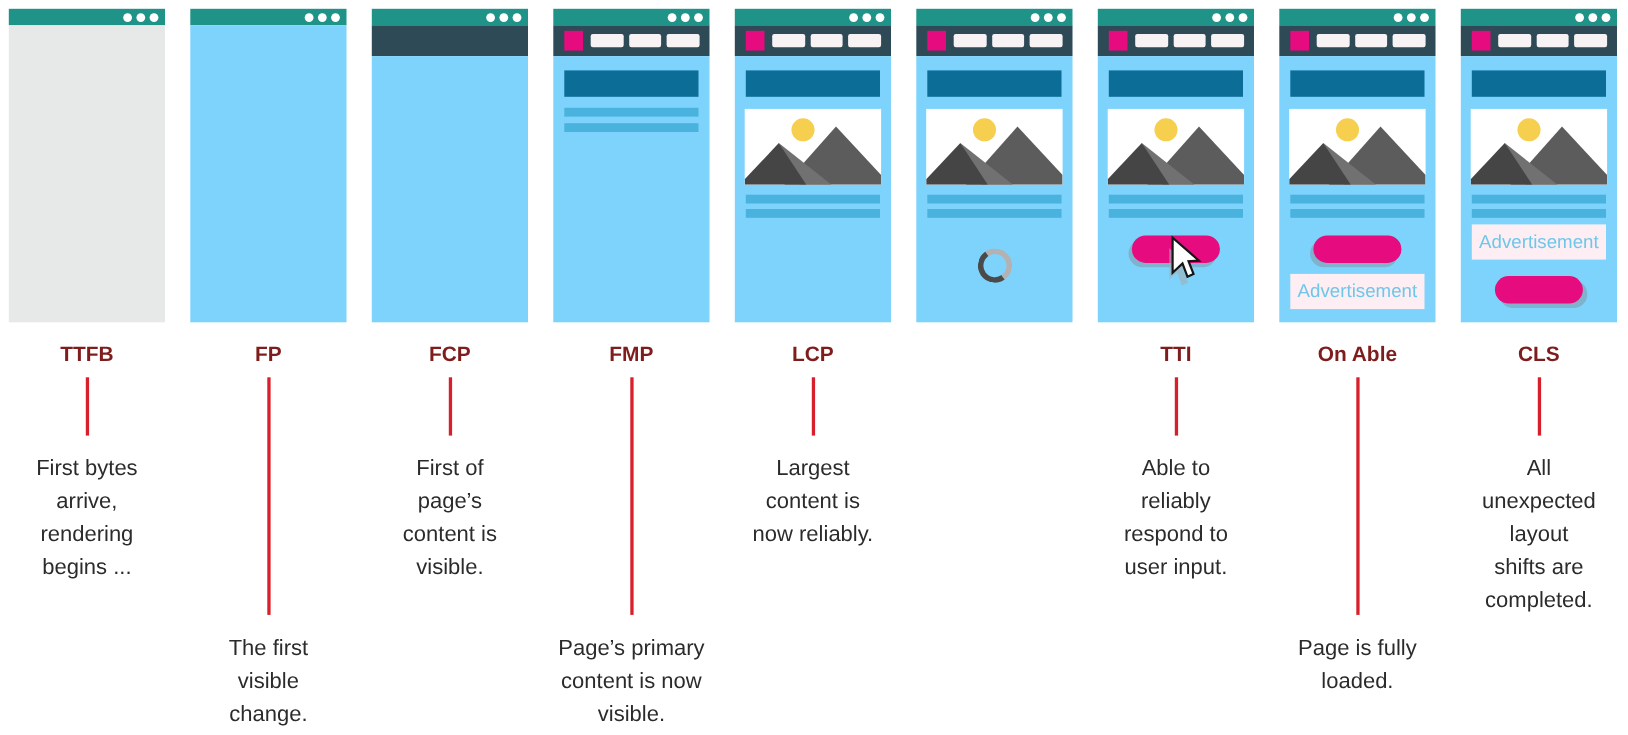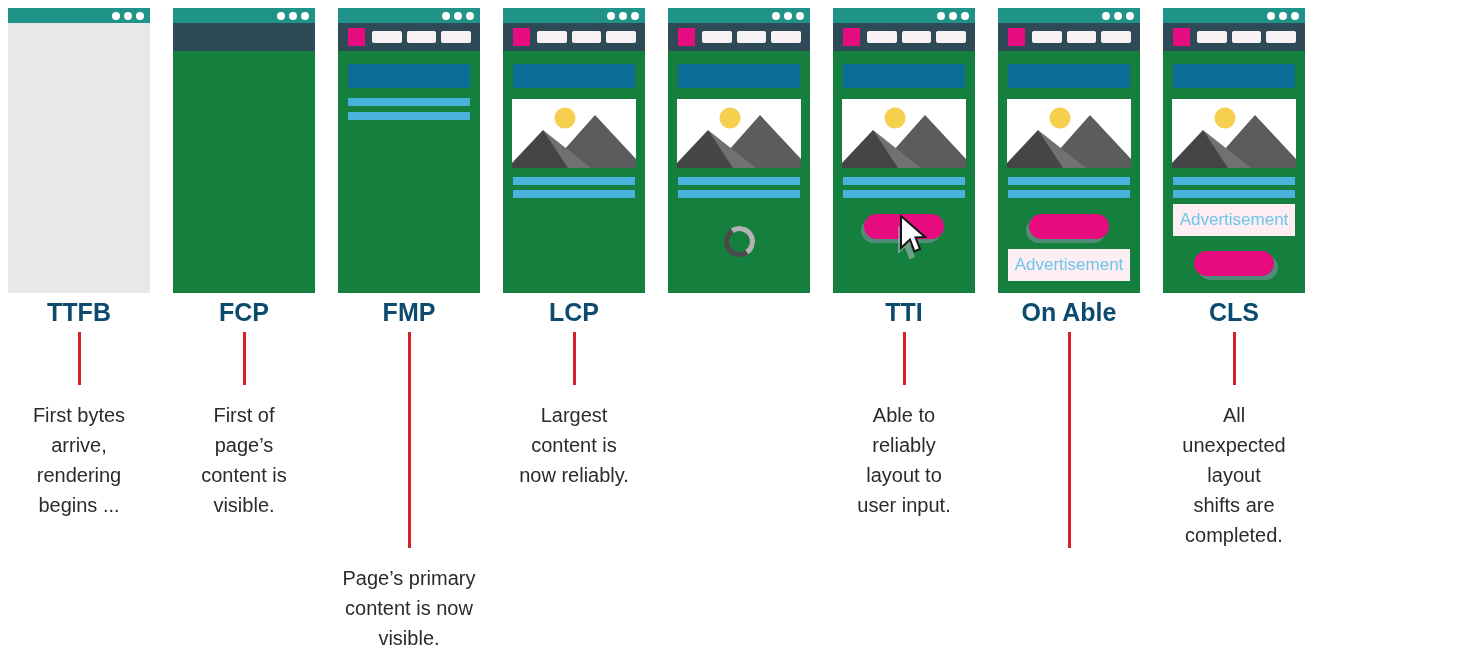--- a/index.html
+++ b/index.html
@@ -11,21 +11,21 @@
   .row { display:flex; gap:23px; padding:8px 8px 0 8px; }
   .col { width:142px; flex:0 0 142px; display:flex; flex-direction:column; align-items:center; }
 
   
   .mockup { width:142px; height:285px; display:flex; flex-direction:column; }
   .titlebar { height:15px; flex:0 0 15px; background:#1f9387; display:flex; align-items:center; justify-content:flex-end; gap:4px; padding-right:6px; }
   .dot { width:8px; height:8px; border-radius:50%; background:#ffffff; }
   .navbar { height:28px; flex:0 0 28px; background:#2d4a56; display:flex; align-items:center; padding:0 4px 0 10px; }
   .logo { width:18px; height:18px; background:#e60b7e; margin-right:7px; }
   .menuitem { width:31px; height:12px; background:#f7f3f4; border-radius:2px; margin-right:5px; }
-  .mbody { flex:1; background:#15803d; display:flex; flex-direction:column; align-items:center; }
+  .mbody { flex:1; background:#7dd3fc; display:flex; flex-direction:column; align-items:center; }
   .mbody.gray { background:#e7e9e9; }
   .heading { width:122px; height:24px; background:#0c6d97; margin-top:13px; }
   .tline { width:122px; height:8px; background:#49b2dd; }
   .mt10 { margin-top:10px; } .mt9 { margin-top:9px; } .mt6 { margin-top:6px; } .mt5 { margin-top:5px; }
   .imgbox { width:124px; height:69px; background:#ffffff; margin-top:11px; }
   .imgbox svg { display:block; }
   .spinner {
     width:31px; height:31px; margin-top:28px; border-radius:50%;
     border:5px solid #b3b1b1; border-bottom-color:#4a4a4a; border-left-color:#4a4a4a;
     transform:rotate(10deg);
@@ -34,21 +34,21 @@
           margin-top:16px; position:relative;
           box-shadow:-3px 4px 0 rgba(128,152,165,0.55); }
   .pill.shadow-right { box-shadow:4px 4px 0 rgba(128,152,165,0.55); }
   .pill.mt15 { margin-top:15px; }
   .cursor { position:absolute; left:34px; top:0; width:34px; height:48px; }
   .adbox { width:122px; height:32px; flex:0 0 32px; background:#fdeef4; color:#6ec6e8;
            font-size:17px; display:flex; align-items:center; justify-content:center; }
   .adbox.mt10 { margin-top:10px; } .adbox.mt6 { margin-top:6px; }
 
   
-  .metric-label { margin-top:1px; height:36px; line-height:36px; font-size:25px; font-weight:700; color:#0c4a6e; }
+  .metric-label { margin-top:12px; height:36px; line-height:36px; font-size:19px; font-weight:700; color:#7f1d1d; }
   .vline { width:3px; background:#d7202c; margin-top:2px; }
   .vline.short { height:53px; } .vline.long { height:216px; }
   .desc { margin-top:15px; width:190px; flex:0 0 auto; font-size:20px; line-height:30px;
           color:#2b2b2b; text-align:center; white-space:pre-line; }
 </style>
 </head>
 <body>
 
 <div class="page">
   <div class="row">
@@ -63,20 +63,35 @@
         <div class="mbody gray"></div>
       </div>
       <div class="metric-label">TTFB</div>
       <div class="vline short"></div>
       <div class="desc">First bytes
 arrive,
 rendering
 begins ...</div>
     </div>
 
+    <div class="col">
+      <div class="mockup">
+        <div class="titlebar">
+          <span class="dot"></span>
+            <span class="dot"></span>
+            <span class="dot"></span>
+        </div>
+        <div class="mbody"></div>
+      </div>
+      <div class="metric-label">FP</div>
+      <div class="vline long"></div>
+      <div class="desc">The first
+visible
+change.</div>
+    </div>
 
     <div class="col">
       <div class="mockup">
         <div class="titlebar">
           <span class="dot"></span>
             <span class="dot"></span>
             <span class="dot"></span>
         </div>
         <div class="navbar"></div>
         <div class="mbody"></div>
@@ -209,21 +224,21 @@
               <polygon points="3,2 3,34 12,25.5 16.5,37.5 22,35 17.5,23.5 27,23" transform="translate(-5,8)" fill="#9fb0b8" opacity="0.65"></polygon>
               <polygon points="3,2 3,34 12,25.5 16.5,37.5 22,35 17.5,23.5 27,23" fill="#ffffff" stroke="#161616" stroke-width="2" stroke-linejoin="miter"></polygon>
             </svg>
           </div>
         </div>
       </div>
       <div class="metric-label">TTI</div>
       <div class="vline short"></div>
       <div class="desc">Able to
 reliably
-layout to
+respond to
 user input.</div>
     </div>
 
     <div class="col">
       <div class="mockup">
         <div class="titlebar">
           <span class="dot"></span>
             <span class="dot"></span>
             <span class="dot"></span>
         </div>
@@ -246,20 +261,22 @@
           <div class="tline mt9"></div>
           <div class="tline mt5"></div>
           <div class="pill"></div>
           <div class="adbox mt10">
             <span>Advertisement</span>
           </div>
         </div>
       </div>
       <div class="metric-label">On Able</div>
       <div class="vline long"></div>
+      <div class="desc">Page is fully
+loaded.</div>
     </div>
 
     <div class="col">
       <div class="mockup">
         <div class="titlebar">
           <span class="dot"></span>
             <span class="dot"></span>
             <span class="dot"></span>
         </div>
         <div class="navbar">

